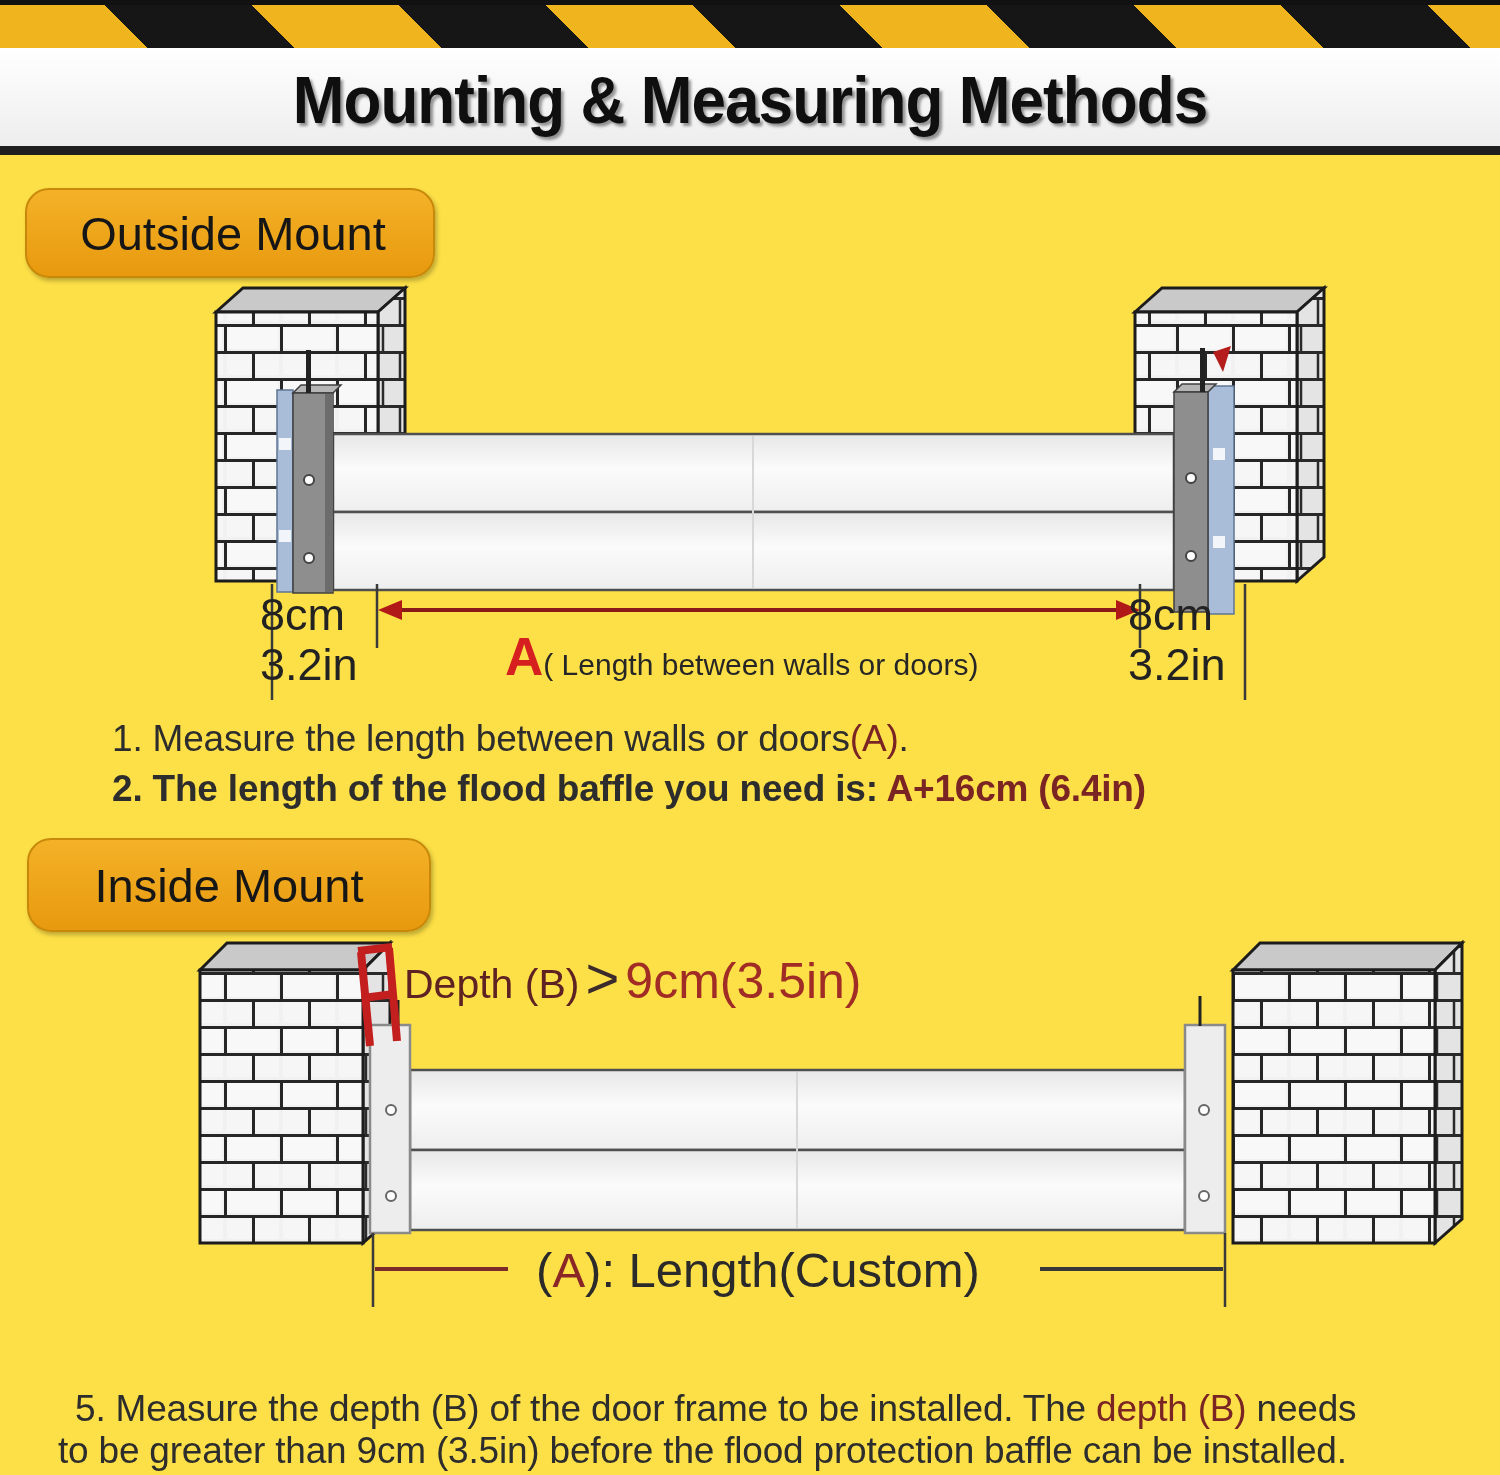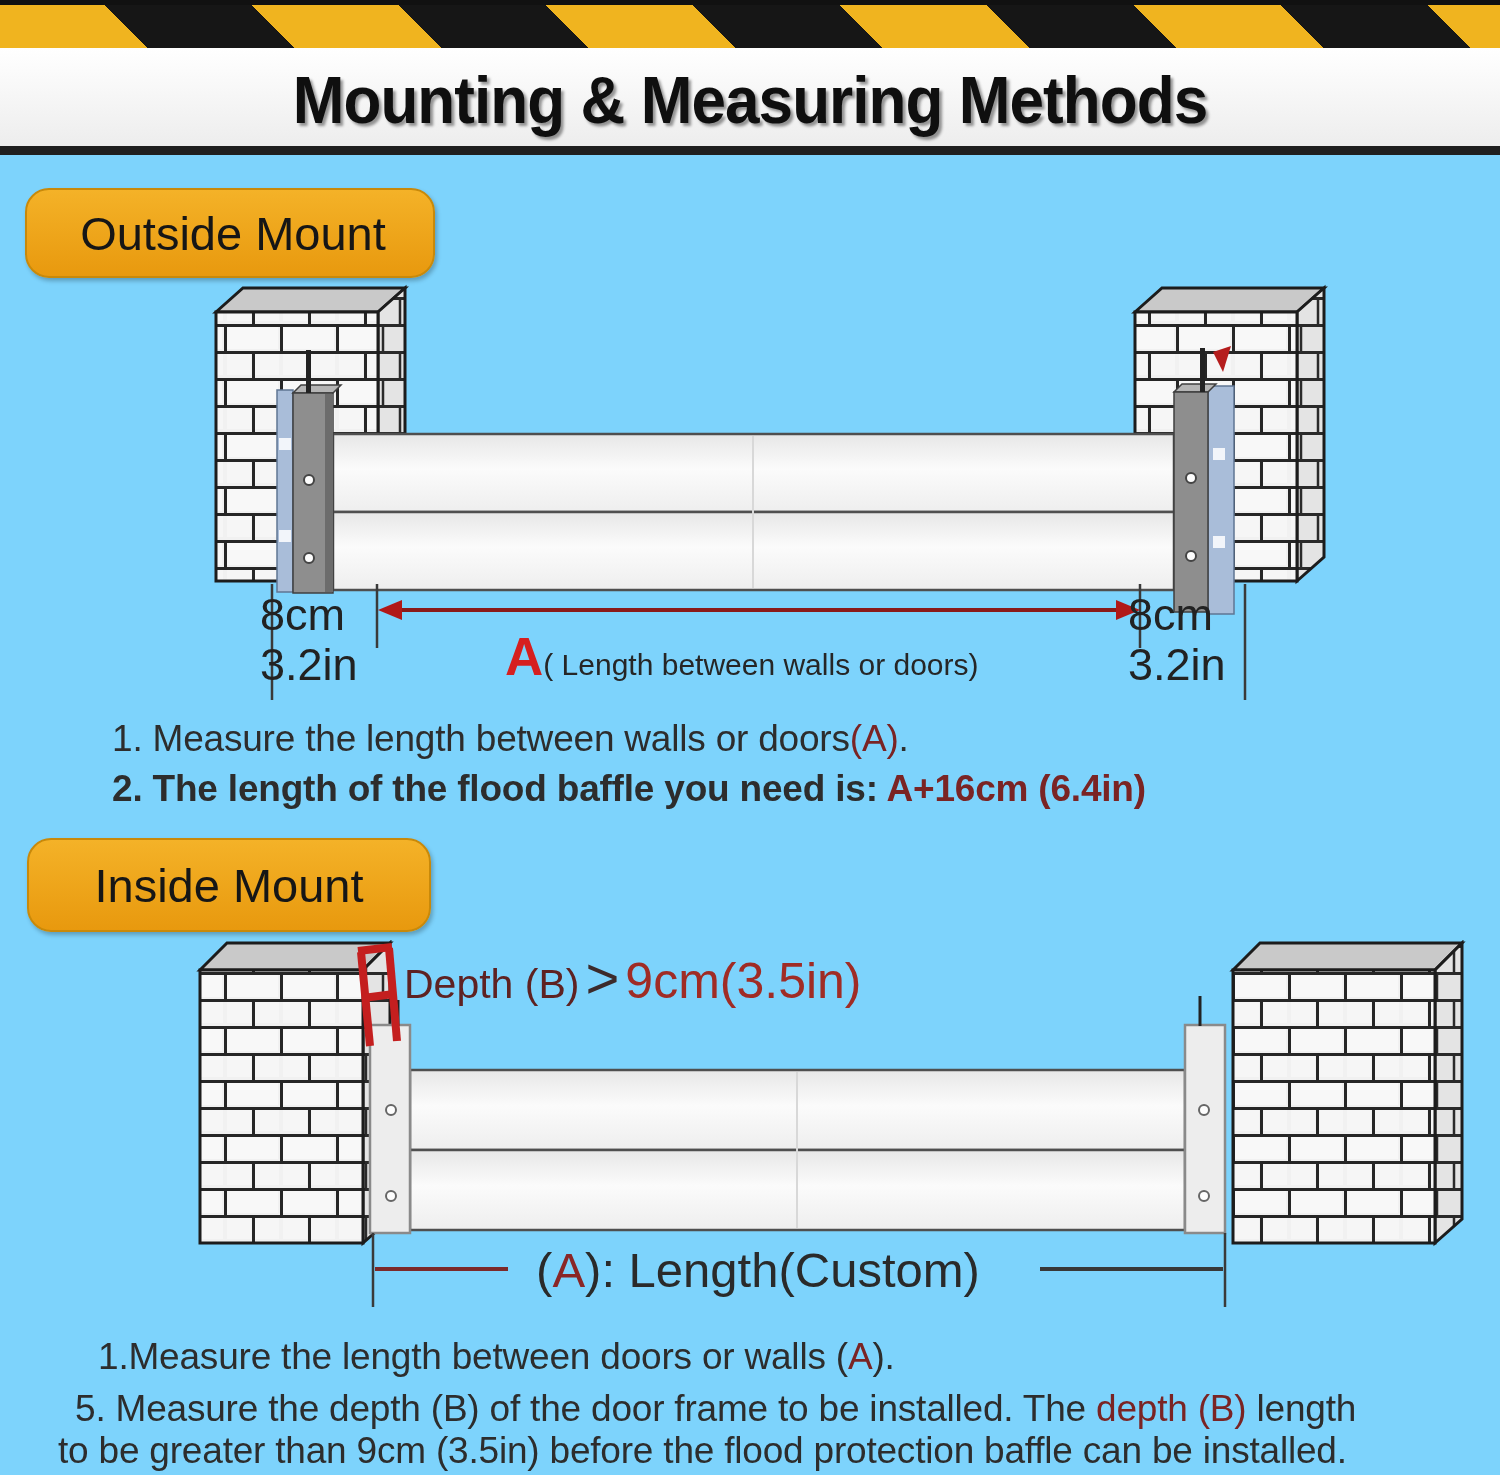--- a/index.html
+++ b/index.html
@@ -1,18 +1,18 @@
 <!DOCTYPE html>
 <html><head>
 <meta charset="utf-8">
 <style>
   html,body{margin:0;padding:0;background:#ffffff;}
   #page{
     position:relative; width:1500px; height:1475px; overflow:hidden;
-    background:#7dd3fc; font-family:"Liberation Sans", sans-serif; color:#2e2e2e;
+    background:#fde047; font-family:"Liberation Sans", sans-serif; color:#2e2e2e;
   }
   
   .caution-band{
     position:absolute; left:0; top:0; width:1500px; height:48px;
     background:repeating-linear-gradient(45deg,#f0b41f 0 104px,#161616 104px 208px);
     border-top:5px solid #111; box-sizing:border-box;
     box-shadow:0 3px 6px rgba(0,0,0,.35);
   }
   .title-band{
     position:absolute; left:0; top:48px; width:1500px; height:98px;
@@ -245,23 +245,20 @@
     <span class="d-sym">&gt;</span>
     <span class="d-val">9cm(3.5in)</span>
   </div>
 
   <div class="len-caption" style="left:758px; top:1246px;">
     <span>(</span>
       <span class="len-a">A</span>
       <span>): Length(Custom)</span>
   </div>
 
-  <div class="step" style="left:98px; top:1336px;">
-    <span>1.Measure the length between doors or walls (</span><span class="hl">A</span><span>).</span>
-  </div>
   <div class="step" style="left:75px; top:1388px;">
-    <span>5. Measure the depth (B) of the door frame to be installed. The </span><span class="hl">depth (B)</span><span> length</span>
+    <span>5. Measure the depth (B) of the door frame to be installed. The </span><span class="hl">depth (B)</span><span> needs</span>
   </div>
   <div class="step" style="left:58px; top:1430px;">
     <span>to be greater than 9cm (3.5in) before the flood protection baffle can be installed.</span>
   </div>
 
 </div>
 
 </body></html>

